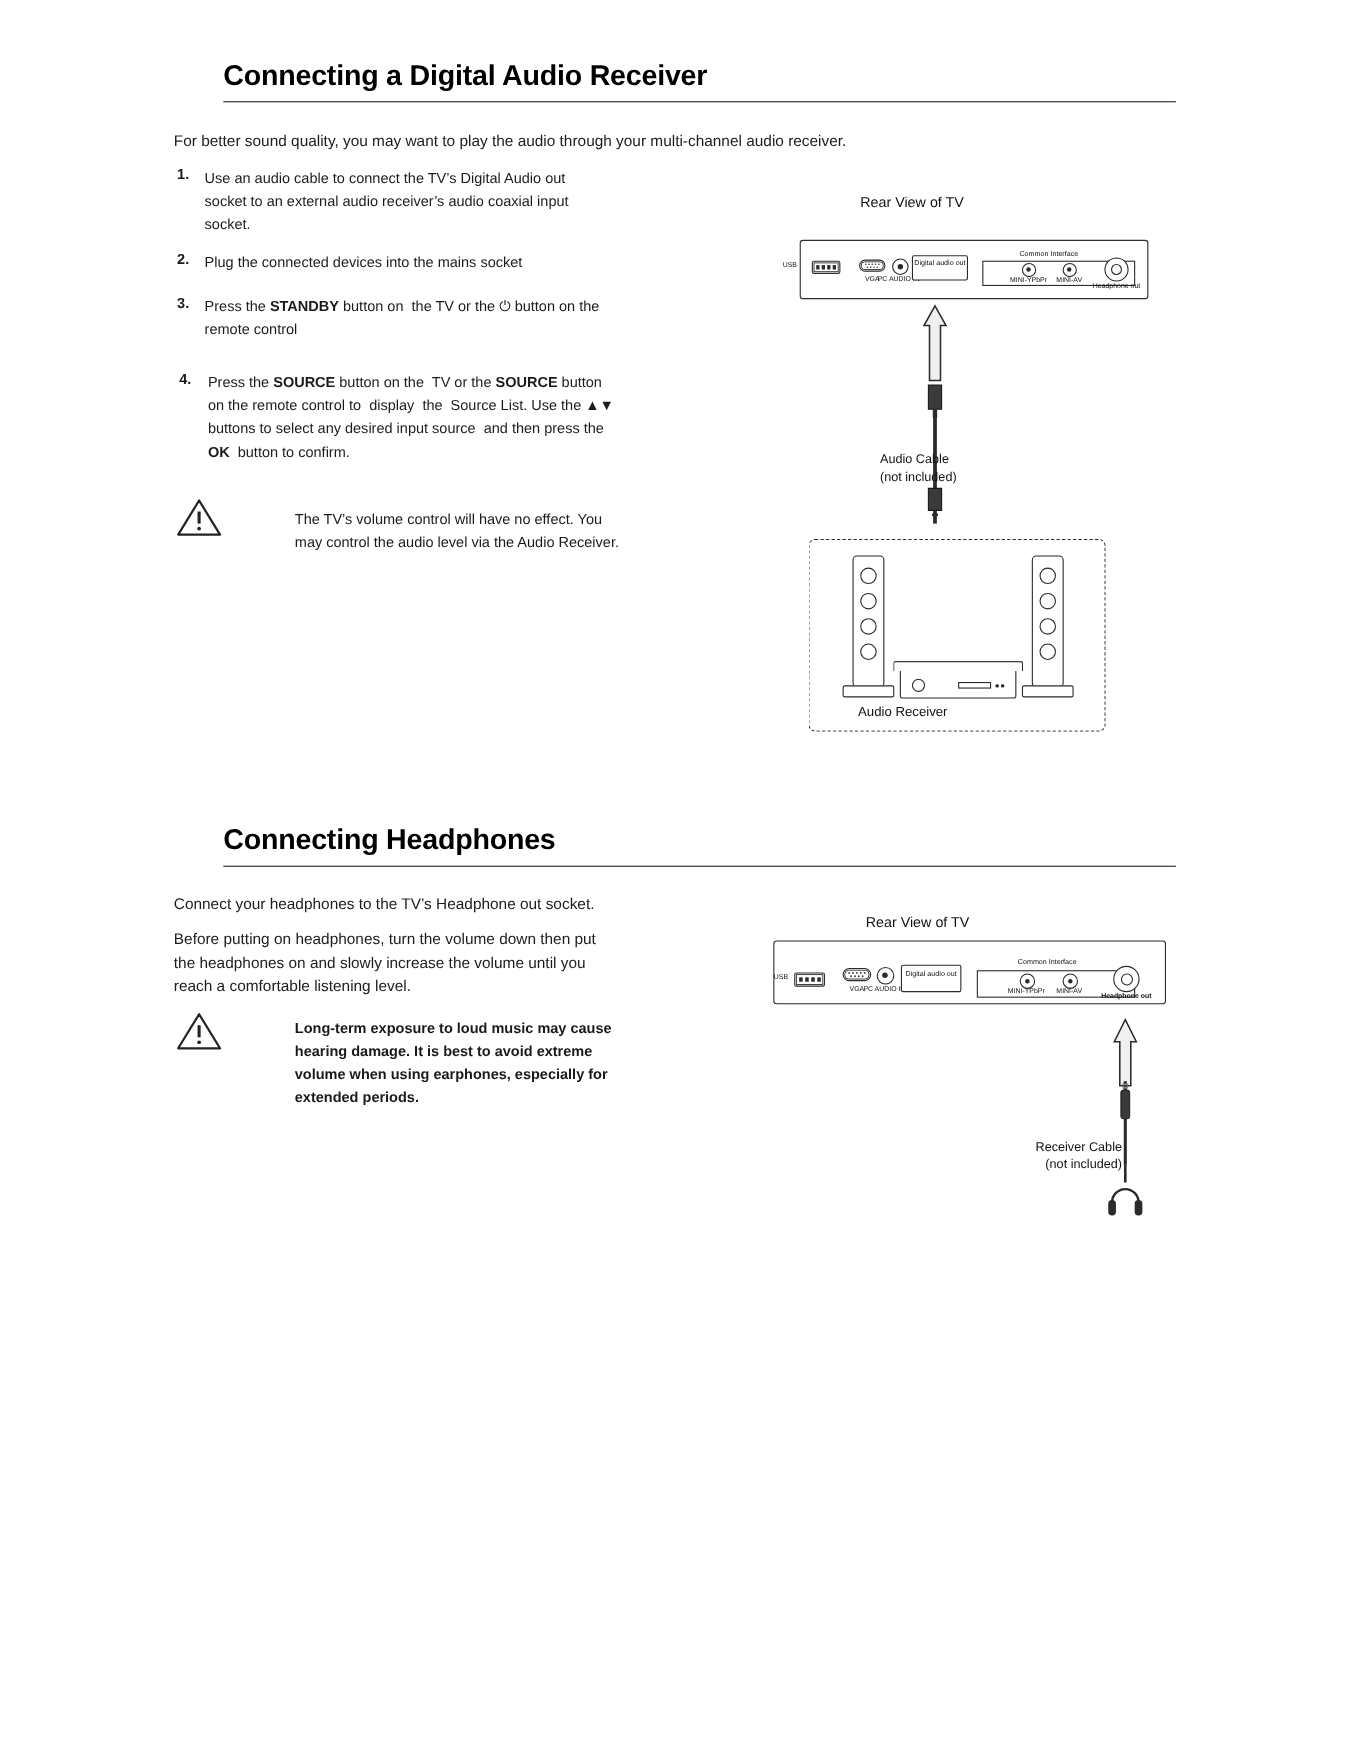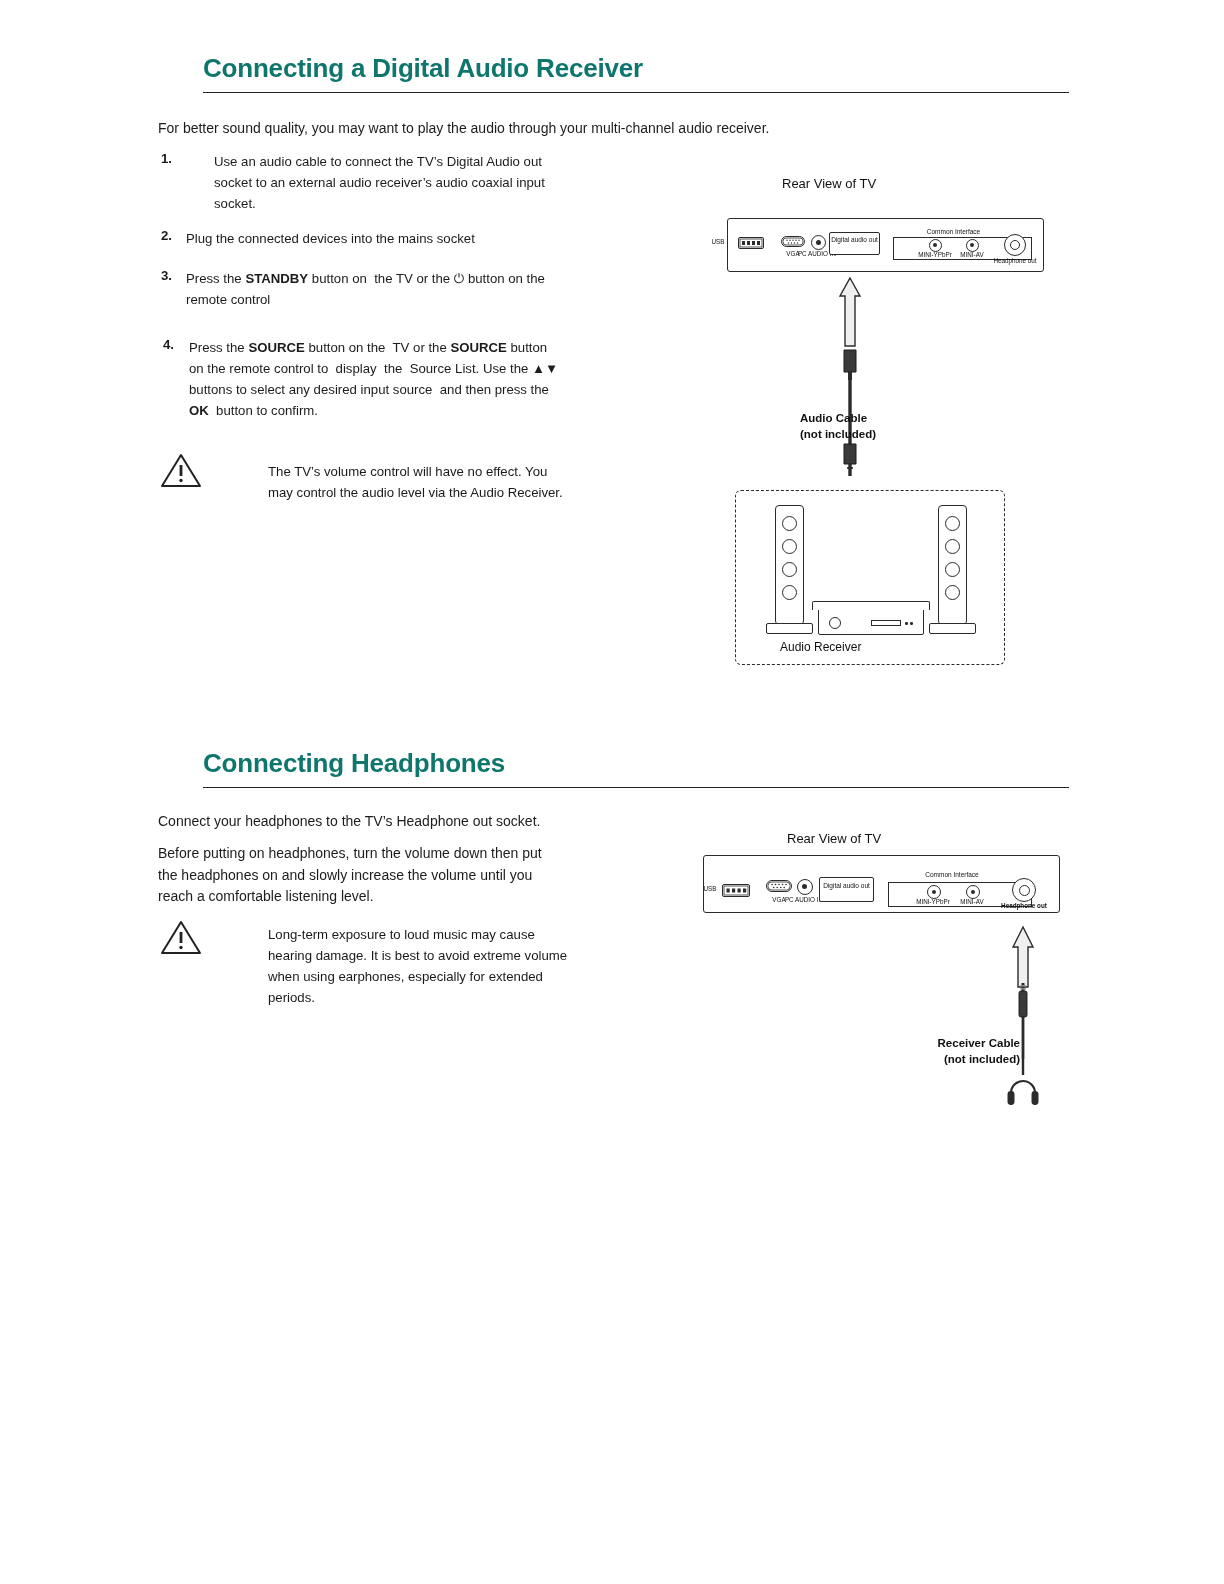--- a/index.html
+++ b/index.html
@@ -15,21 +15,21 @@
     color: #1a1a1a;
     overflow: hidden;
   }
 
   
   .section-title {
     position: absolute;
     font-size: 26px;
     font-weight: bold;
     letter-spacing: -0.2px;
-    color: #0f766e;
+    color: #000000;
   }
   .title-rule {
     position: absolute;
     border-bottom: 1.5px solid #222;
   }
 
   
   .para {
     position: absolute;
     font-size: 14px;
@@ -65,21 +65,20 @@
     position: absolute;
     font-size: 13px;
     color: #111;
   }
   .caption-right {
     position: absolute;
     font-size: 11.5px;
     line-height: 1.35;
     text-align: right;
     color: #111;
-    font-weight: bold;
   }
 
   .panel {
     position: absolute;
     border: 1.5px solid #2b2b2b;
     border-radius: 3px;
     background: #fff;
   }
   .port {
     position: absolute;
@@ -155,21 +154,21 @@
 </style>
 </head>
 <body>
 
 <div class="section-title" style="left:203px; top:53px;">Connecting a Digital Audio Receiver</div>
 <div class="title-rule" style="left:203px; top:92px; width:866px;"></div>
 
 <div class="para" style="left:158px; top:118px; width:760px;">For better sound quality, you may want to play the audio through your multi-channel audio receiver.</div>
 
 <div class="step-num" style="left:161px; top:151px;">1.</div>
-<div class="step" style="left:186px; top:151px; width:350px;margin-left:28px;">Use an audio cable to connect the TV’s Digital Audio out socket to an external audio receiver’s audio coaxial input socket.</div>
+<div class="step" style="left:186px; top:151px; width:350px;">Use an audio cable to connect the TV’s Digital Audio out socket to an external audio receiver’s audio coaxial input socket.</div>
 
 <div class="step-num" style="left:161px; top:228px;">2.</div>
 <div class="step" style="left:186px; top:228px; width:380px;">Plug the connected devices into the mains socket</div>
 
 <div class="step-num" style="left:161px; top:268px;">3.</div>
 <div class="step" style="left:186px; top:268px; width:360px;">Press the <b>STANDBY</b> button on&nbsp; the TV or the ⏻ button on the remote control</div>
 
 <div class="step-num" style="left:163px; top:337px;">4.</div>
 <div class="step" style="left:189px; top:337px; width:375px;">Press the <b>SOURCE</b> button on the&nbsp; TV or the <b>SOURCE</b> button on the remote control to&nbsp; display&nbsp; the&nbsp; Source List. Use the ▲▼ buttons to select any desired input source&nbsp; and then press the <b>OK</b>&nbsp; button to confirm.</div>
 
@@ -291,21 +290,21 @@
 
 <div class="para" style="left:158px; top:843px; width:390px;">Before putting on headphones, turn the volume down then put the headphones on and slowly increase the volume until you reach a comfortable listening level.</div>
 
 <div class="warn-icon" style="left:160px; top:919px;">
   <svg width="42" height="36" viewBox="0 0 42 36">
     <polygon points="21,3 40,34 2,34" fill="none" stroke="#222" stroke-width="2" stroke-linejoin="round"></polygon>
     <rect x="19.6" y="13" width="2.8" height="11" fill="#222"></rect>
     <circle cx="21" cy="28.5" r="1.7" fill="#222"></circle>
   </svg>
 </div>
-<div class="warn-text" style="left:225px; top:924px; width:300px;">Long-term exposure to loud music may cause hearing damage. It is best to avoid extreme volume when using earphones, especially for extended periods.</div>
+<div class="warn-text" style="left:225px; top:924px; width:300px;font-weight:bold;">Long-term exposure to loud music may cause hearing damage. It is best to avoid extreme volume when using earphones, especially for extended periods.</div>
 
 <div class="diagram-label" style="left:787px; top:831px;">Rear View of TV</div>
 
 <div class="panel" style="left:703px; top:855px; width:355px; height:56px;"></div>
 
 <div class="port-caption" style="left:695px; top:885px; width:30px;">USB</div>
 <div class="port" style="left:722px; top:884px; width:28px; height:13px;">
   <svg width="26" height="11" viewBox="0 0 26 11" style="display:block;margin:0 auto;">
     <rect x="1" y="1" width="24" height="9" fill="none" stroke="#2b2b2b" stroke-width="0.8"></rect>
     <rect x="3.5" y="3.5" width="3.2" height="4" fill="#2b2b2b"></rect>

